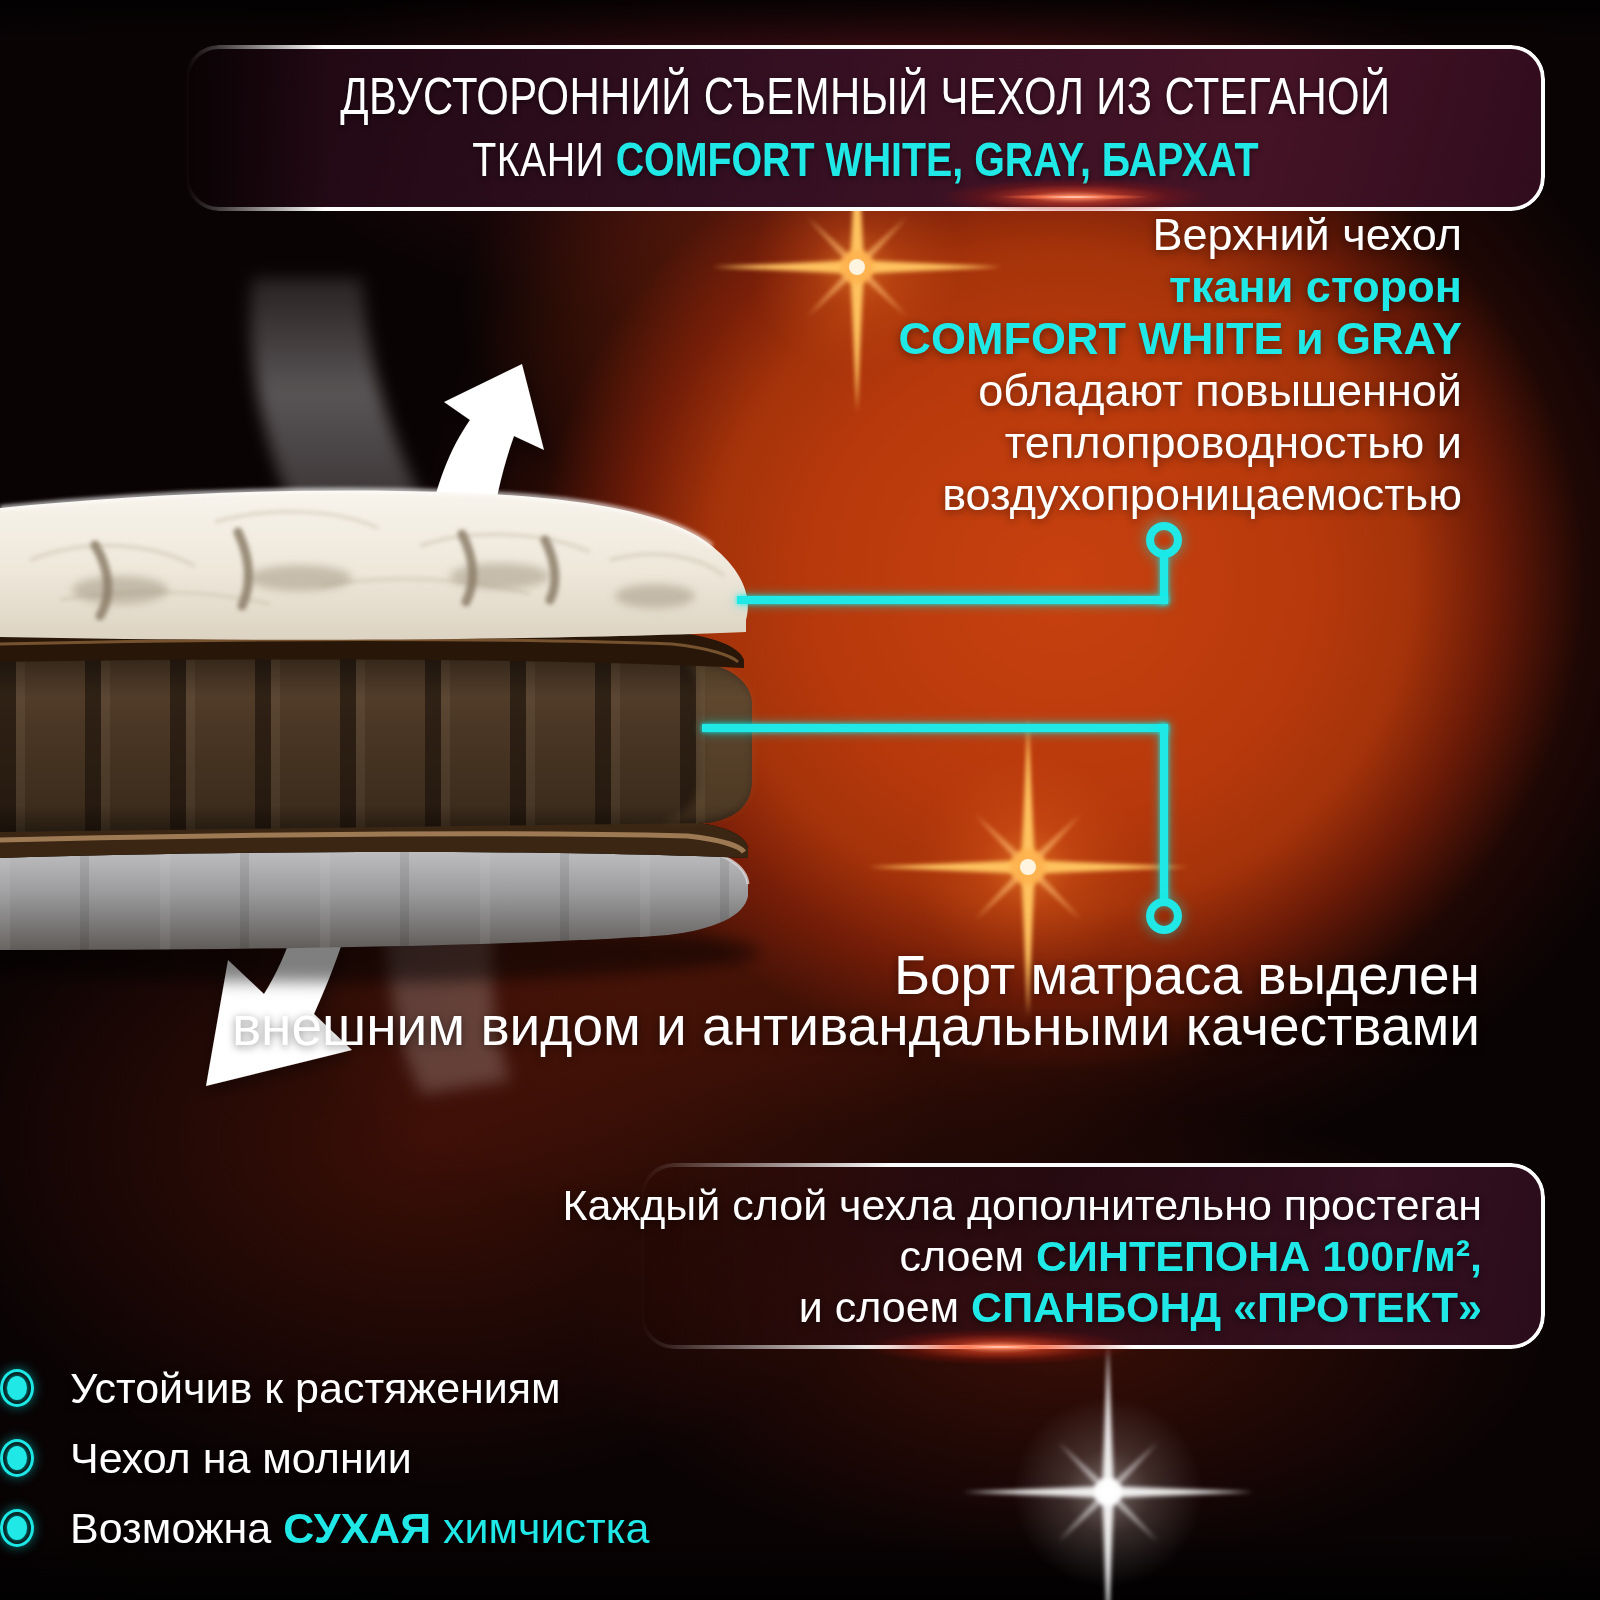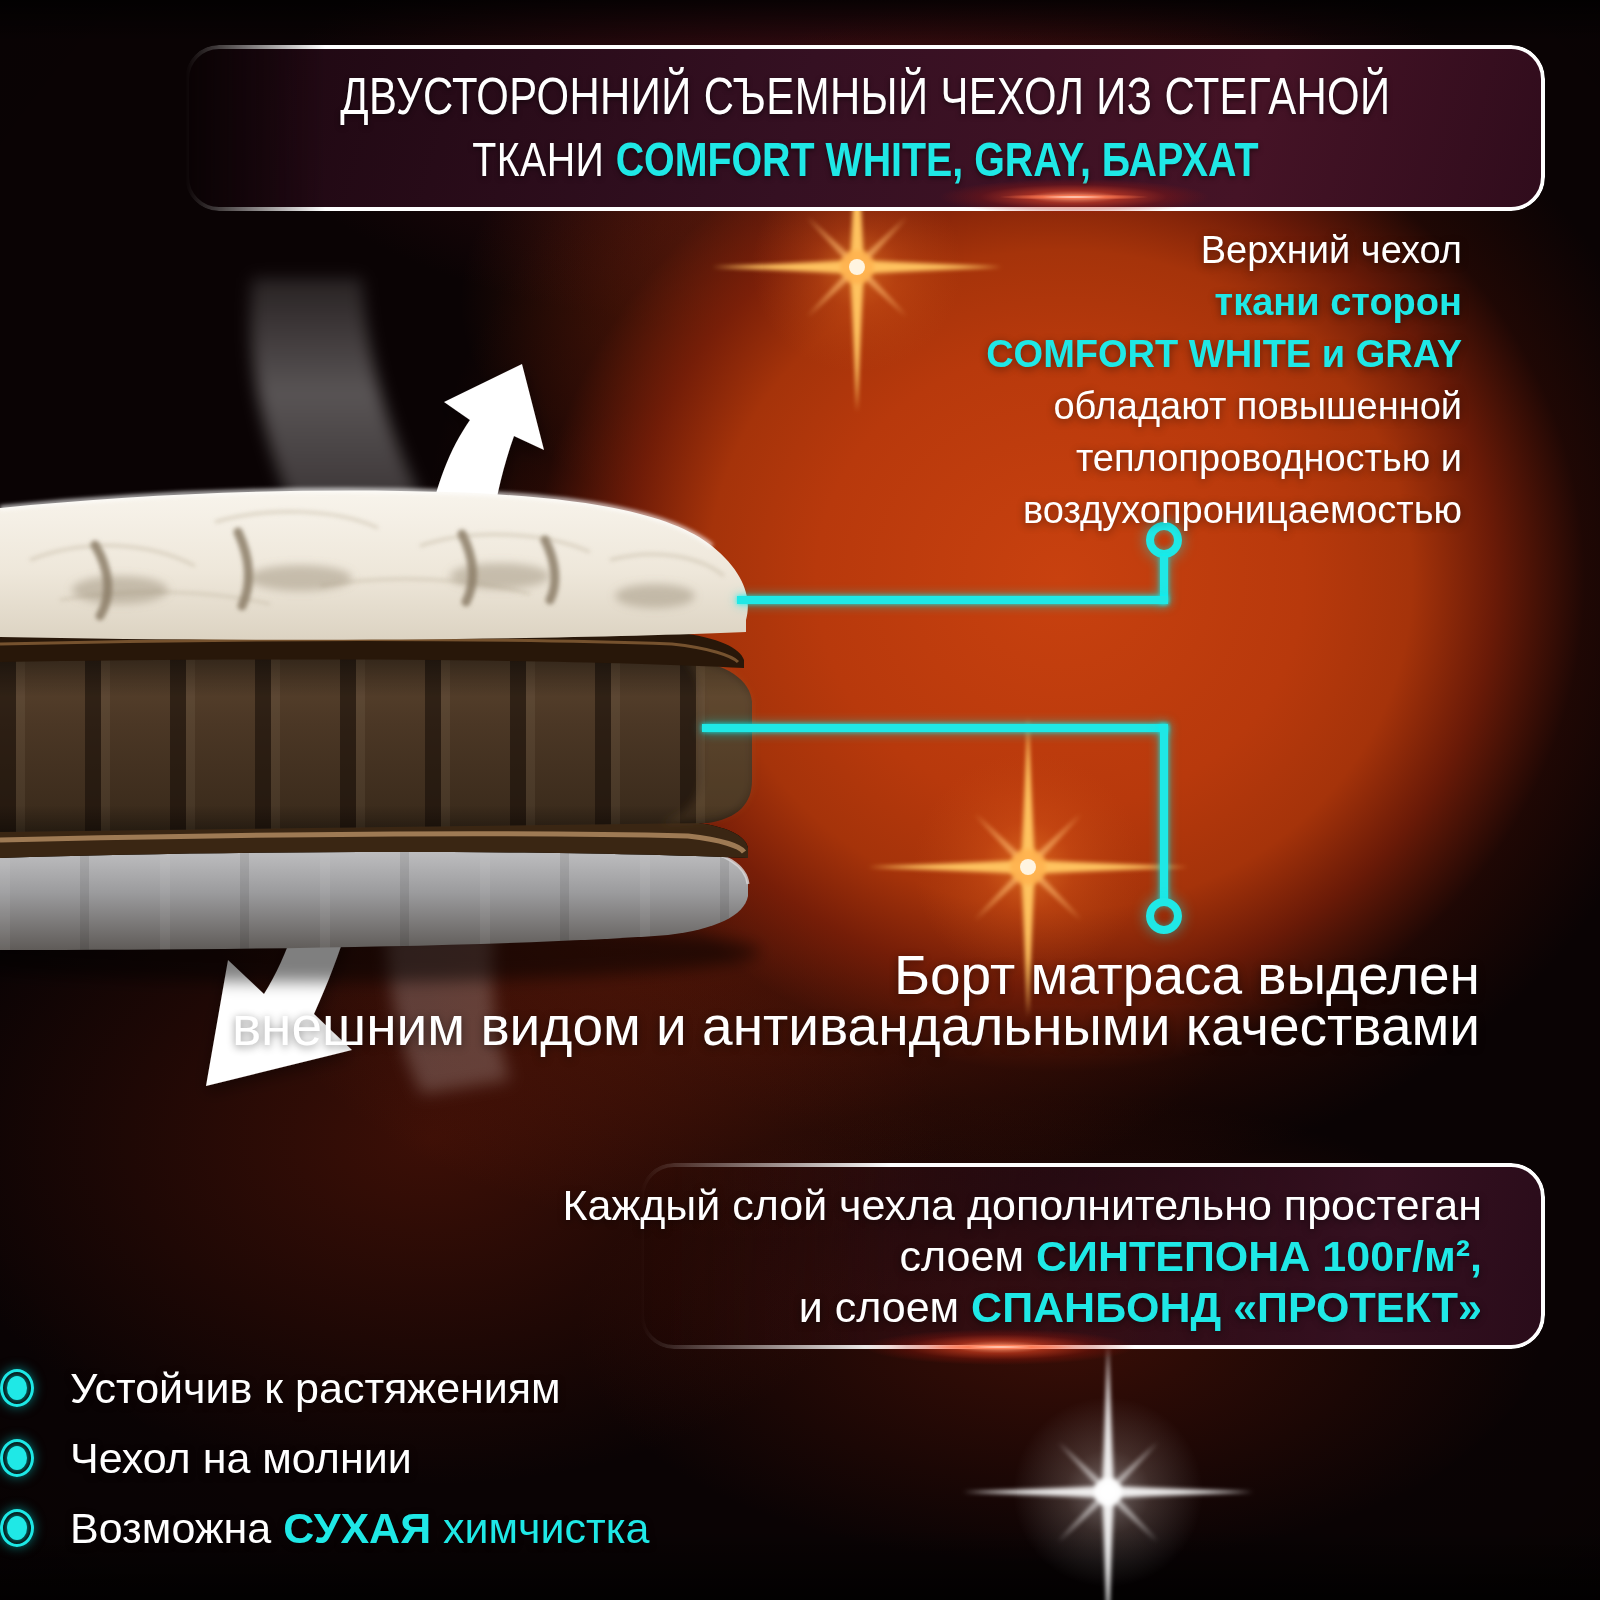--- a/index.html
+++ b/index.html
@@ -44,21 +44,21 @@
 
   
   .seg{white-space:pre}
   .w{color:#fff}
   .c{color:var(--cyan)}
   .cb{color:var(--cyan);font-weight:700}
 
   
   .para{position:absolute;z-index:3;text-align:right;text-shadow:0 2px 8px rgba(0,0,0,.45)}
   .para .tline{display:block}
-  .para-top{right:138px;top:224px;font-size:38px;line-height:52px}
+  .para-top{right:138px;top:209px;font-size:45px;line-height:52px}
   .para-side{right:120px;top:950px;font-size:55px;line-height:51px}
 
   
   .note-box{
     position:absolute;left:640px;top:1163px;width:905px;height:186px;z-index:3;
     border:4px solid #fff;border-radius:34px;
     background:linear-gradient(100deg,rgba(70,20,14,.12) 0%,rgba(48,14,28,.55) 45%,#351020 80%,#2a0c1a 100%);
     display:flex;flex-direction:column;justify-content:center;align-items:flex-end;
     padding-right:62px;gap:2px;
     font-size:43px;line-height:49px;text-shadow:0 2px 7px rgba(0,0,0,.5);

